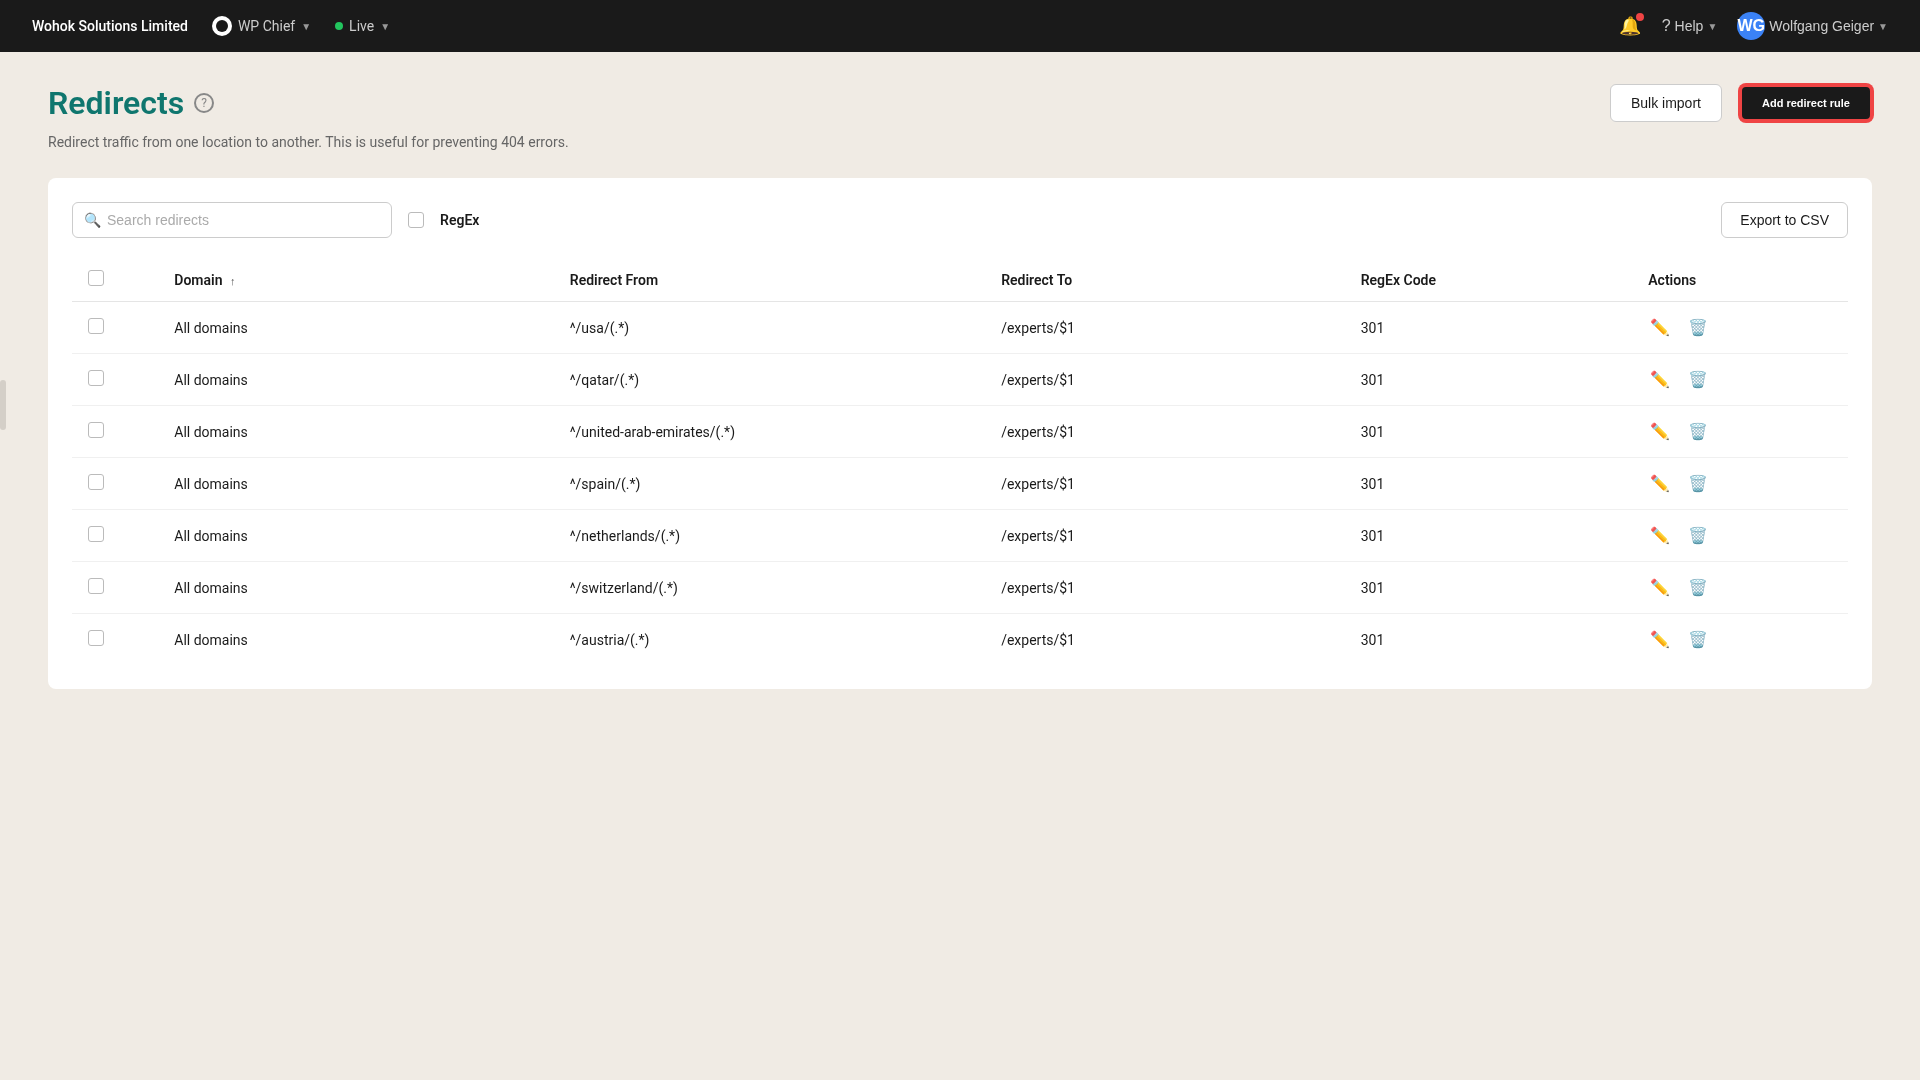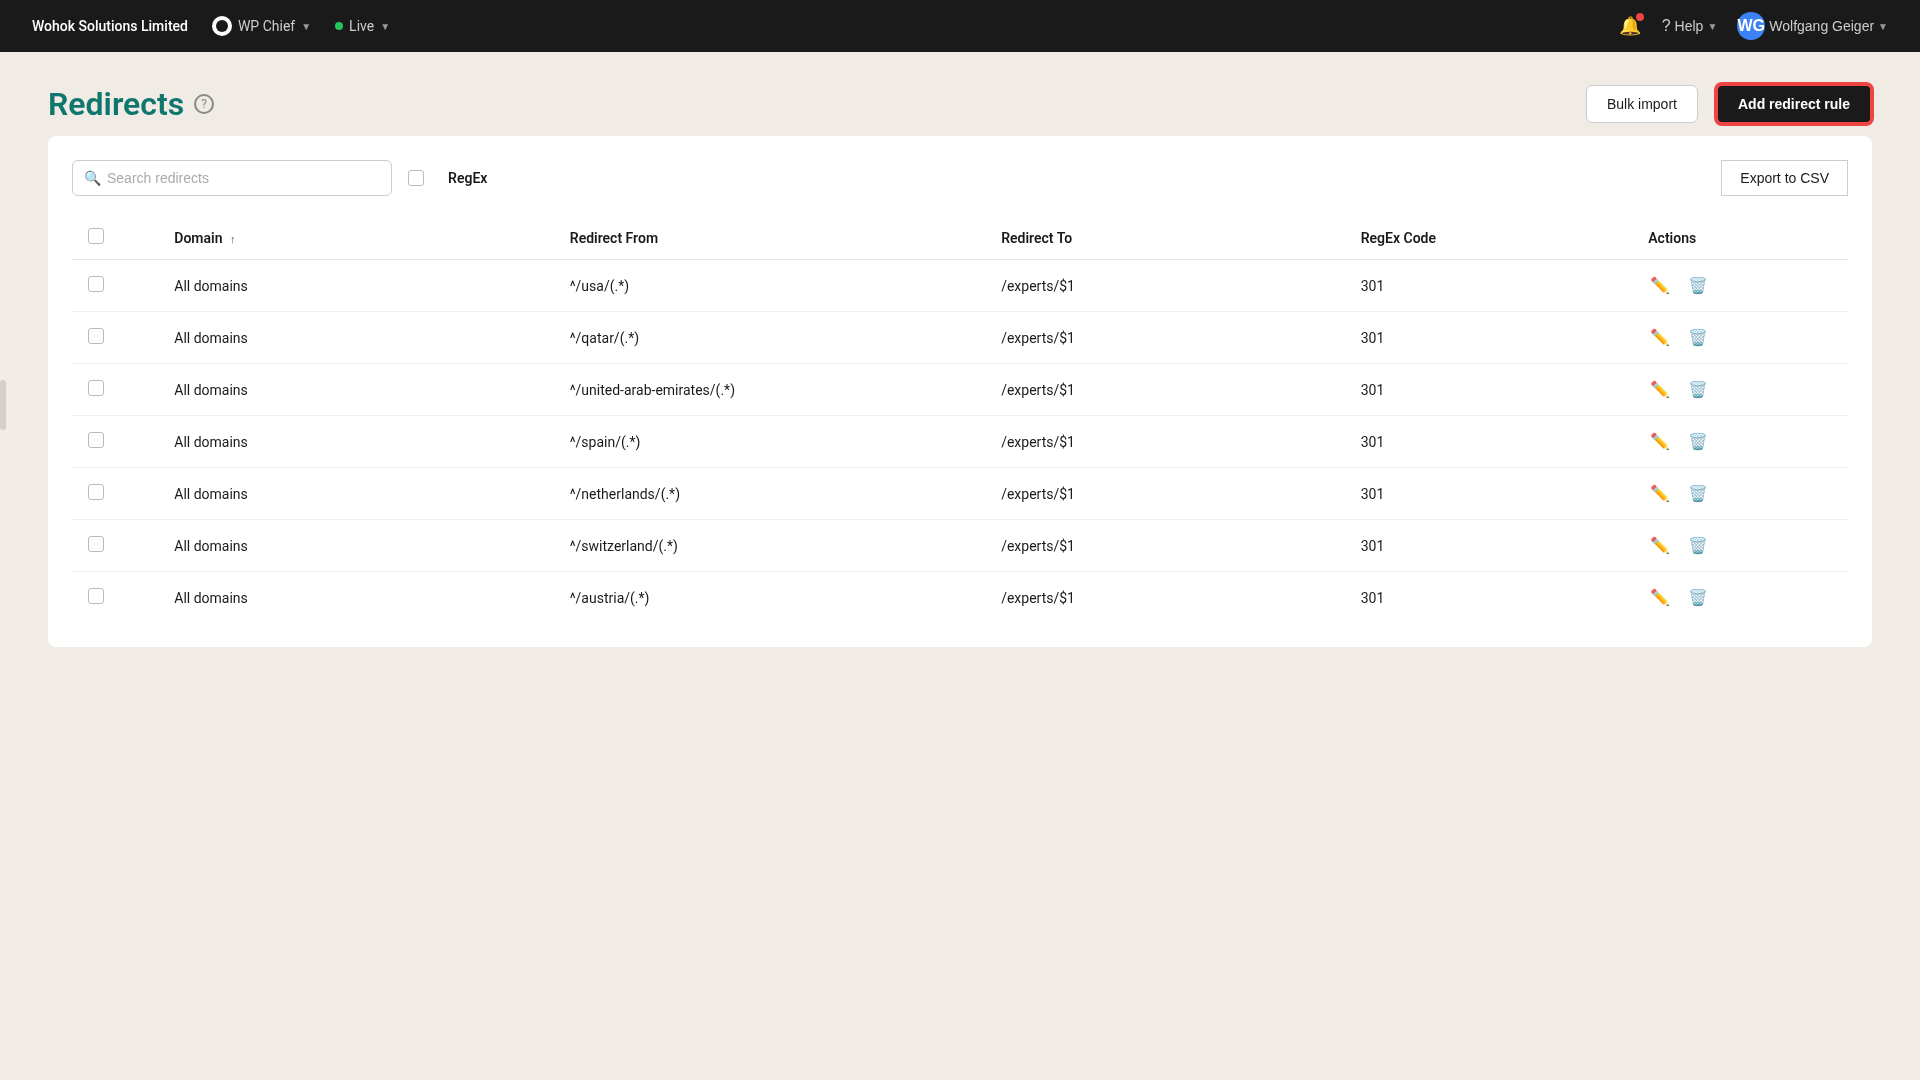--- a/index.html
+++ b/index.html
@@ -29,35 +29,35 @@
     .chevron-down { font-size: 10px; color: #999; }
 
     
     .main-content { padding: 32px 48px; }
     .page-header { display: flex; align-items: center; justify-content: space-between; margin-bottom: 12px; }
     .page-title-area { display: flex; align-items: center; gap: 10px; }
     .page-title { font-size: 32px; font-weight: 600; color: #0f766e; }
     .help-icon { width: 20px; height: 20px; border: 2px solid #888; border-radius: 50%; display: flex; align-items: center; justify-content: center; font-size: 12px; color: #888; cursor: pointer; }
     .page-actions { display: flex; align-items: center; gap: 18px; }
     .btn-secondary { background: #fff; border: 1px solid #ccc; border-radius: 6px; padding: 10px 20px; font-size: 14px; font-weight: 500; cursor: pointer; color: #1a1a1a; }
-    .btn-primary { background: #1a1a1a; border: 2px solid #ef4444; border-radius: 6px; padding: 10px 20px; font-size: 14px; font-weight: 600; cursor: pointer; color: #fff; box-shadow: 0 0 0 2px #ef4444; }
+    .btn-primary { background: #1a1a1a; border: 2px solid #ef4444; border-radius: 6px; padding: 10px 20px; font-size: 11px; font-weight: 600; cursor: pointer; color: #fff; box-shadow: 0 0 0 2px #ef4444; }
     .page-subtitle { font-size: 14px; color: #666; margin-bottom: 28px; }
 
     
     .table-container { background: #fff; border-radius: 8px; padding: 24px; }
     .table-toolbar { display: flex; align-items: center; justify-content: space-between; margin-bottom: 20px; }
     .search-wrapper { position: relative; }
     .search-icon { position: absolute; left: 12px; top: 50%; transform: translateY(-50%); color: #999; font-size: 14px; }
     .search-input { width: 320px; padding: 9px 12px 9px 34px; border: 1px solid #ccc; border-radius: 6px; font-size: 14px; color: #1a1a1a; outline: none; }
     .search-input::placeholder { color: #aaa; }
-    .regex-area { display: flex; align-items: center; gap: 24px; margin-left: 16px; }
+    .regex-area { display: flex; align-items: center; gap: 16px; margin-left: 16px; }
     .regex-checkbox { width: 16px; height: 16px; border: 1px solid #bbb; border-radius: 3px; cursor: pointer; background: #fff; appearance: none; -webkit-appearance: none; }
     .regex-label { font-size: 14px; font-weight: 600; color: #1a1a1a; }
     .toolbar-left { display: flex; align-items: center; }
-    .export-btn { background: #fff; border: 1px solid #ccc; border-radius: 0; padding: 9px 18px; font-size: 14px; font-weight: 500; cursor: pointer; color: #1a1a1a; }
+    .export-btn { background: #fff; border: 1px solid #ccc; border-radius: 6px; padding: 9px 18px; font-size: 14px; font-weight: 500; cursor: pointer; color: #1a1a1a; }
 
     
     .table { width: 100%; border-collapse: collapse; }
     .table th { text-align: left; padding: 12px 16px; font-size: 14px; font-weight: 600; color: #1a1a1a; border-bottom: 1px solid #e5e5e5; }
     .table td { padding: 14px 16px; font-size: 14px; color: #1a1a1a; border-bottom: 1px solid #f0f0f0; }
     .table tr:last-child td { border-bottom: none; }
     .col-check { width: 40px; }
     .col-domain { width: 220px; }
     .col-from { width: 240px; }
     .col-to { width: 200px; }
@@ -114,20 +114,21 @@
   <div class="page-header">
     <div class="page-title-area">
       <h1 class="page-title">Redirects</h1>
       <div class="help-icon">?</div>
     </div>
     <div class="page-actions">
       <button class="btn-secondary">Bulk import</button>
       <button class="btn-primary">Add redirect rule</button>
     </div>
   </div>
+  <p class="page-subtitle">Redirect traffic from one location to another. This is useful for preventing 404 errors.</p>
 
   <div class="table-container">
 
     <div class="table-toolbar">
       <div class="toolbar-left">
         <div class="search-wrapper">
           <span class="search-icon">🔍</span>
           <input class="search-input" type="text" placeholder="Search redirects" style="">
         </div>
         <div class="regex-area">

